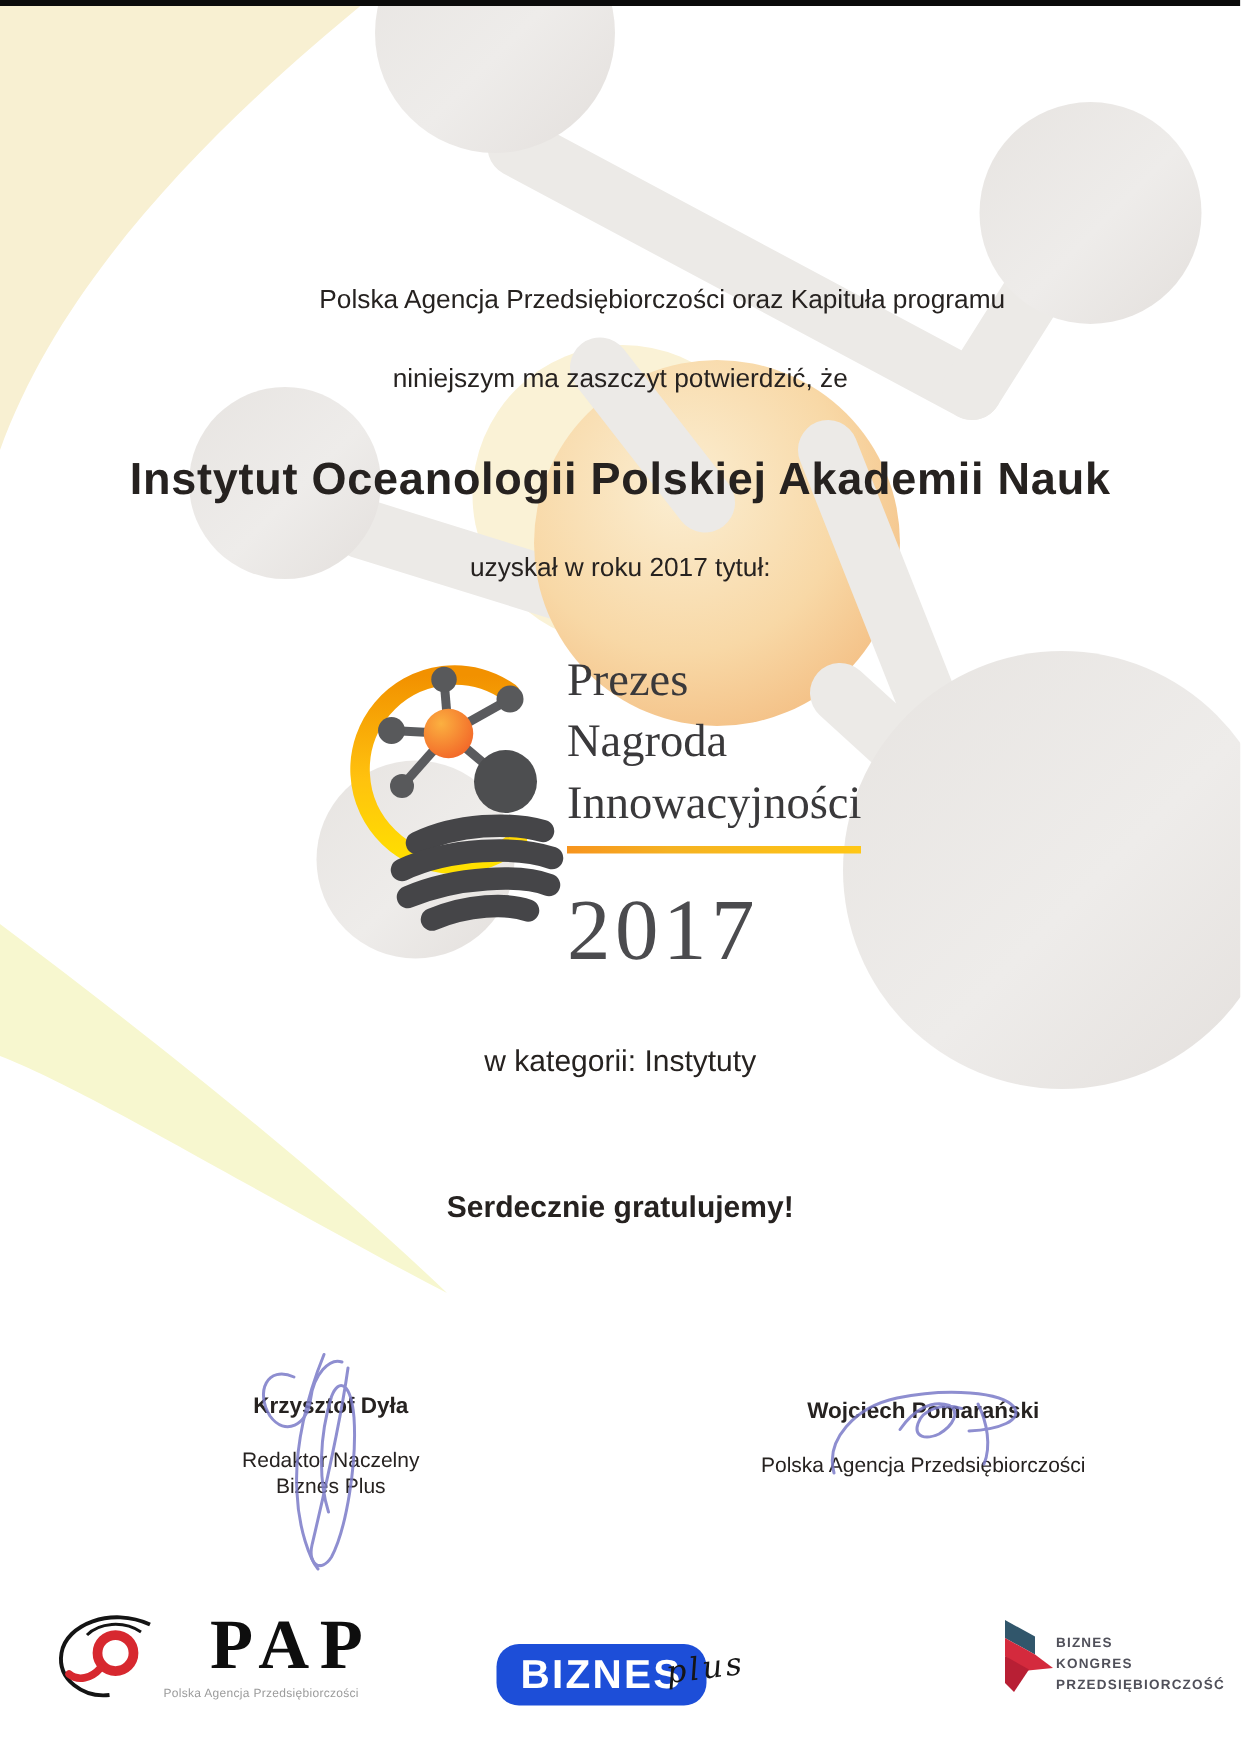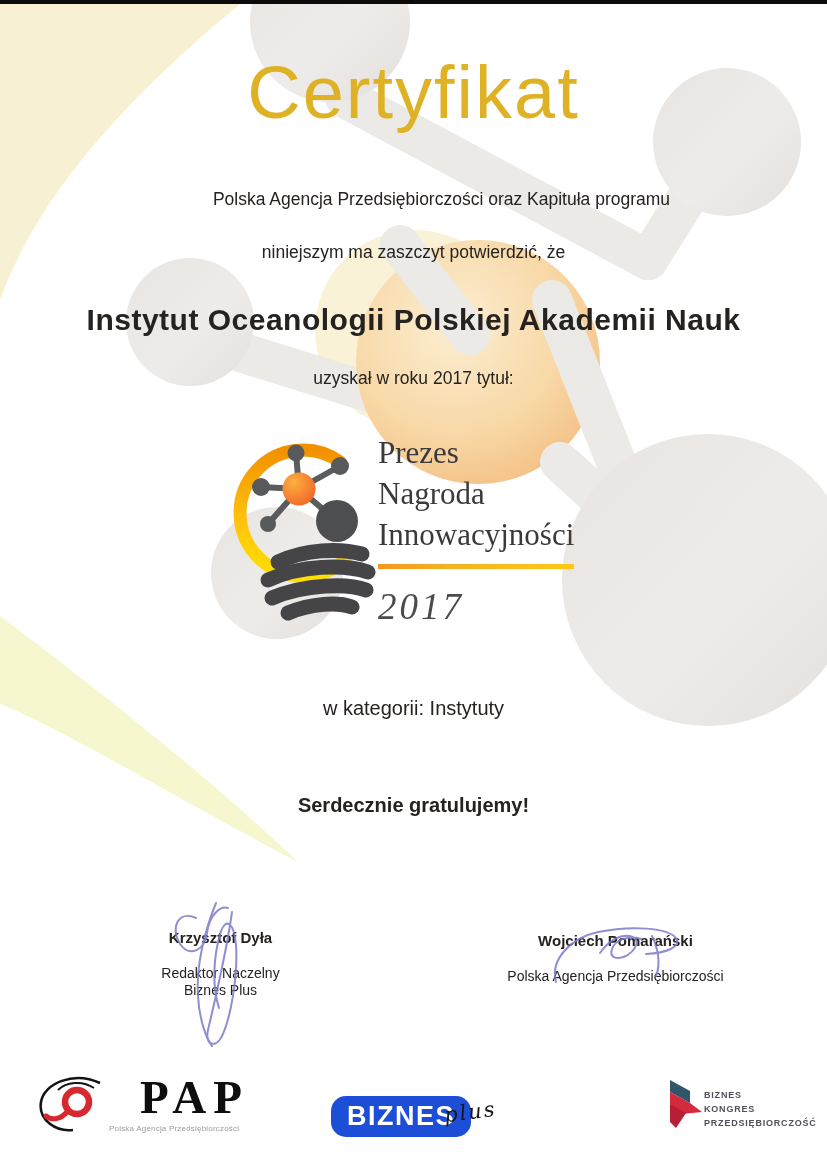--- a/index.html
+++ b/index.html
@@ -13,22 +13,22 @@
   .ctr{left:0;width:827px;text-align:center;}
   .title{top:50px;font-size:74px;font-weight:300;letter-spacing:2px;color:#dfb125;}
   .intro1{top:189px;font-size:17.5px;padding-left:28px;}
   .intro2{top:242px;font-size:17.5px;}
   .recipient{top:303px;font-size:30px;font-weight:bold;letter-spacing:.5px;}
   .award-lead{top:368px;font-size:17.5px;}
   .award-text{left:378px;top:432px;width:260px;font-family:"Liberation Serif",serif;
     font-size:31px;line-height:41px;color:#3a393b;}
   .award-divider{width:196px;height:5px;margin-top:9px;
     background:linear-gradient(to right,#f7941e,#f5b222 35%,#ffc716);}
-  .award-year{font-family:"Liberation Serif",serif;font-size:37px;line-height:60px;
-    margin-top:8px;color:#4b4b4e;letter-spacing:3px;font-style:italic;}
+  .award-year{font-family:"Liberation Serif",serif;font-size:58px;line-height:60px;
+    margin-top:21px;color:#4b4b4e;letter-spacing:3px;}
   .category{top:697px;font-size:20px;}
   .congrats{top:794px;font-size:20px;font-weight:600;}
   .sig-block{top:929px;text-align:center;}
   .sig-left{left:98px;width:245px;}
   .sig-right{left:478px;width:275px;top:932px;}
   .sig-name{font-size:15px;font-weight:bold;margin-bottom:19px;}
   .sig-role,.sig-org{font-size:14px;line-height:16.5px;}
   .sig-overlay{position:absolute;left:0;top:0;width:827px;height:1170px;pointer-events:none;}
   .footer-pap{left:36px;top:1076px;width:200px;height:62px;}
   .pap-abbr{position:absolute;left:72px;top:-6px;font-family:"Liberation Serif",serif;
@@ -85,21 +85,20 @@
       <circle cx="330" cy="22" r="80" fill="url(#gCircle)"></circle>
       <circle cx="727" cy="142" r="74" fill="url(#gCircle)"></circle>
       <circle cx="190" cy="322" r="64" fill="url(#gCircle)"></circle>
       <circle cx="708" cy="580" r="146" fill="url(#gCircle)"></circle>
       <circle cx="277" cy="573" r="66" fill="url(#gCircle)"></circle>
     </g>
   </svg>
 
   <div class="top-bar"></div>
 
-  <div class="abs ctr title">Certyfikat</div>
   <div class="abs ctr intro1">Polska Agencja Przedsiębiorczości oraz Kapituła programu</div>
   <div class="abs ctr intro2">niniejszym ma zaszczyt potwierdzić, że</div>
   <div class="abs ctr recipient">Instytut Oceanologii Polskiej Akademii Nauk</div>
   <div class="abs ctr award-lead">uzyskał w roku 2017 tytuł:</div>
 
   <svg class="abs" style="left:230px;top:416px;width:158px;height:212px;" viewBox="230 416 158 212" aria-hidden="true">
     <defs>
       <linearGradient id="gGold" x1="0" y1="0" x2="0" y2="1">
         <stop offset="0" stop-color="#f29100"></stop>
           <stop offset=".55" stop-color="#ffc20e"></stop>

